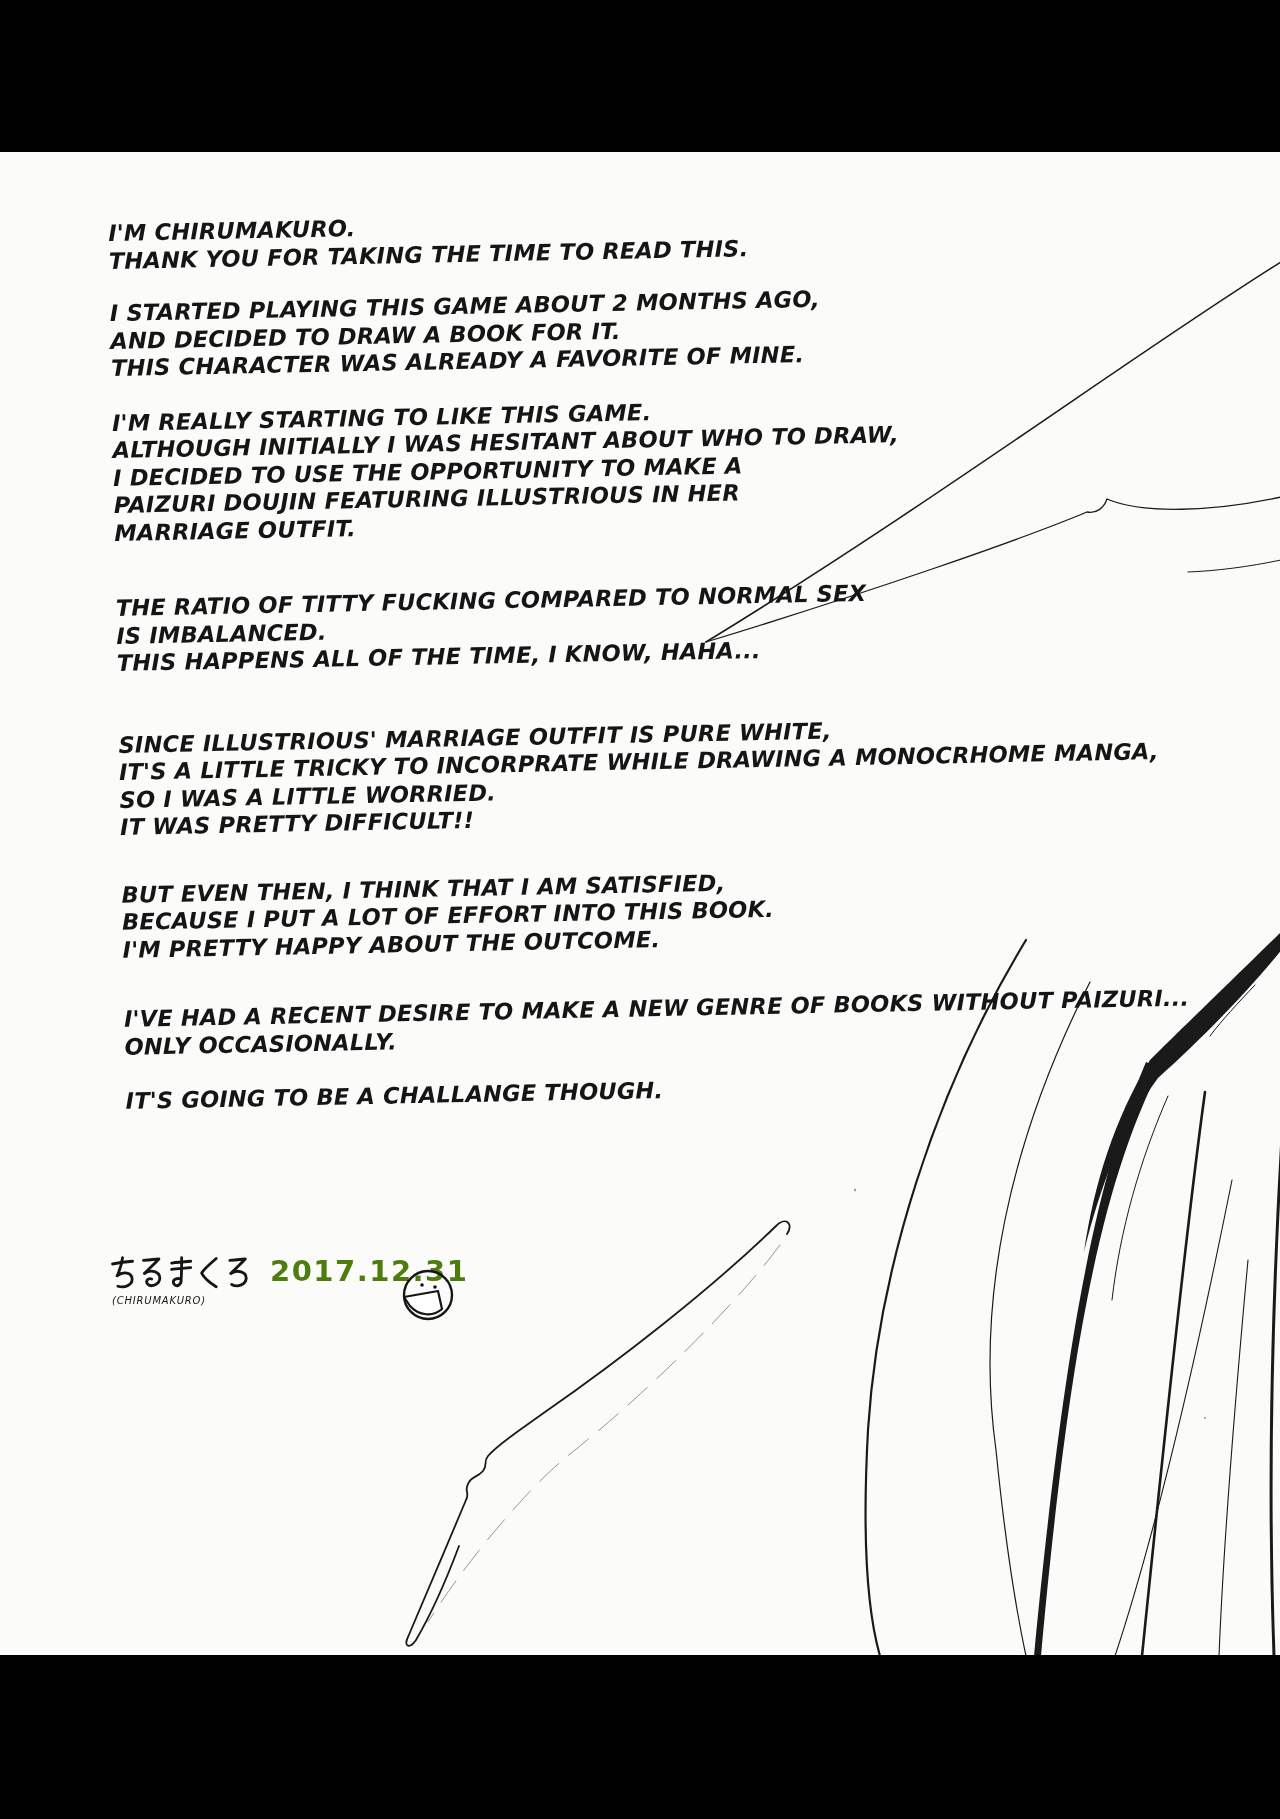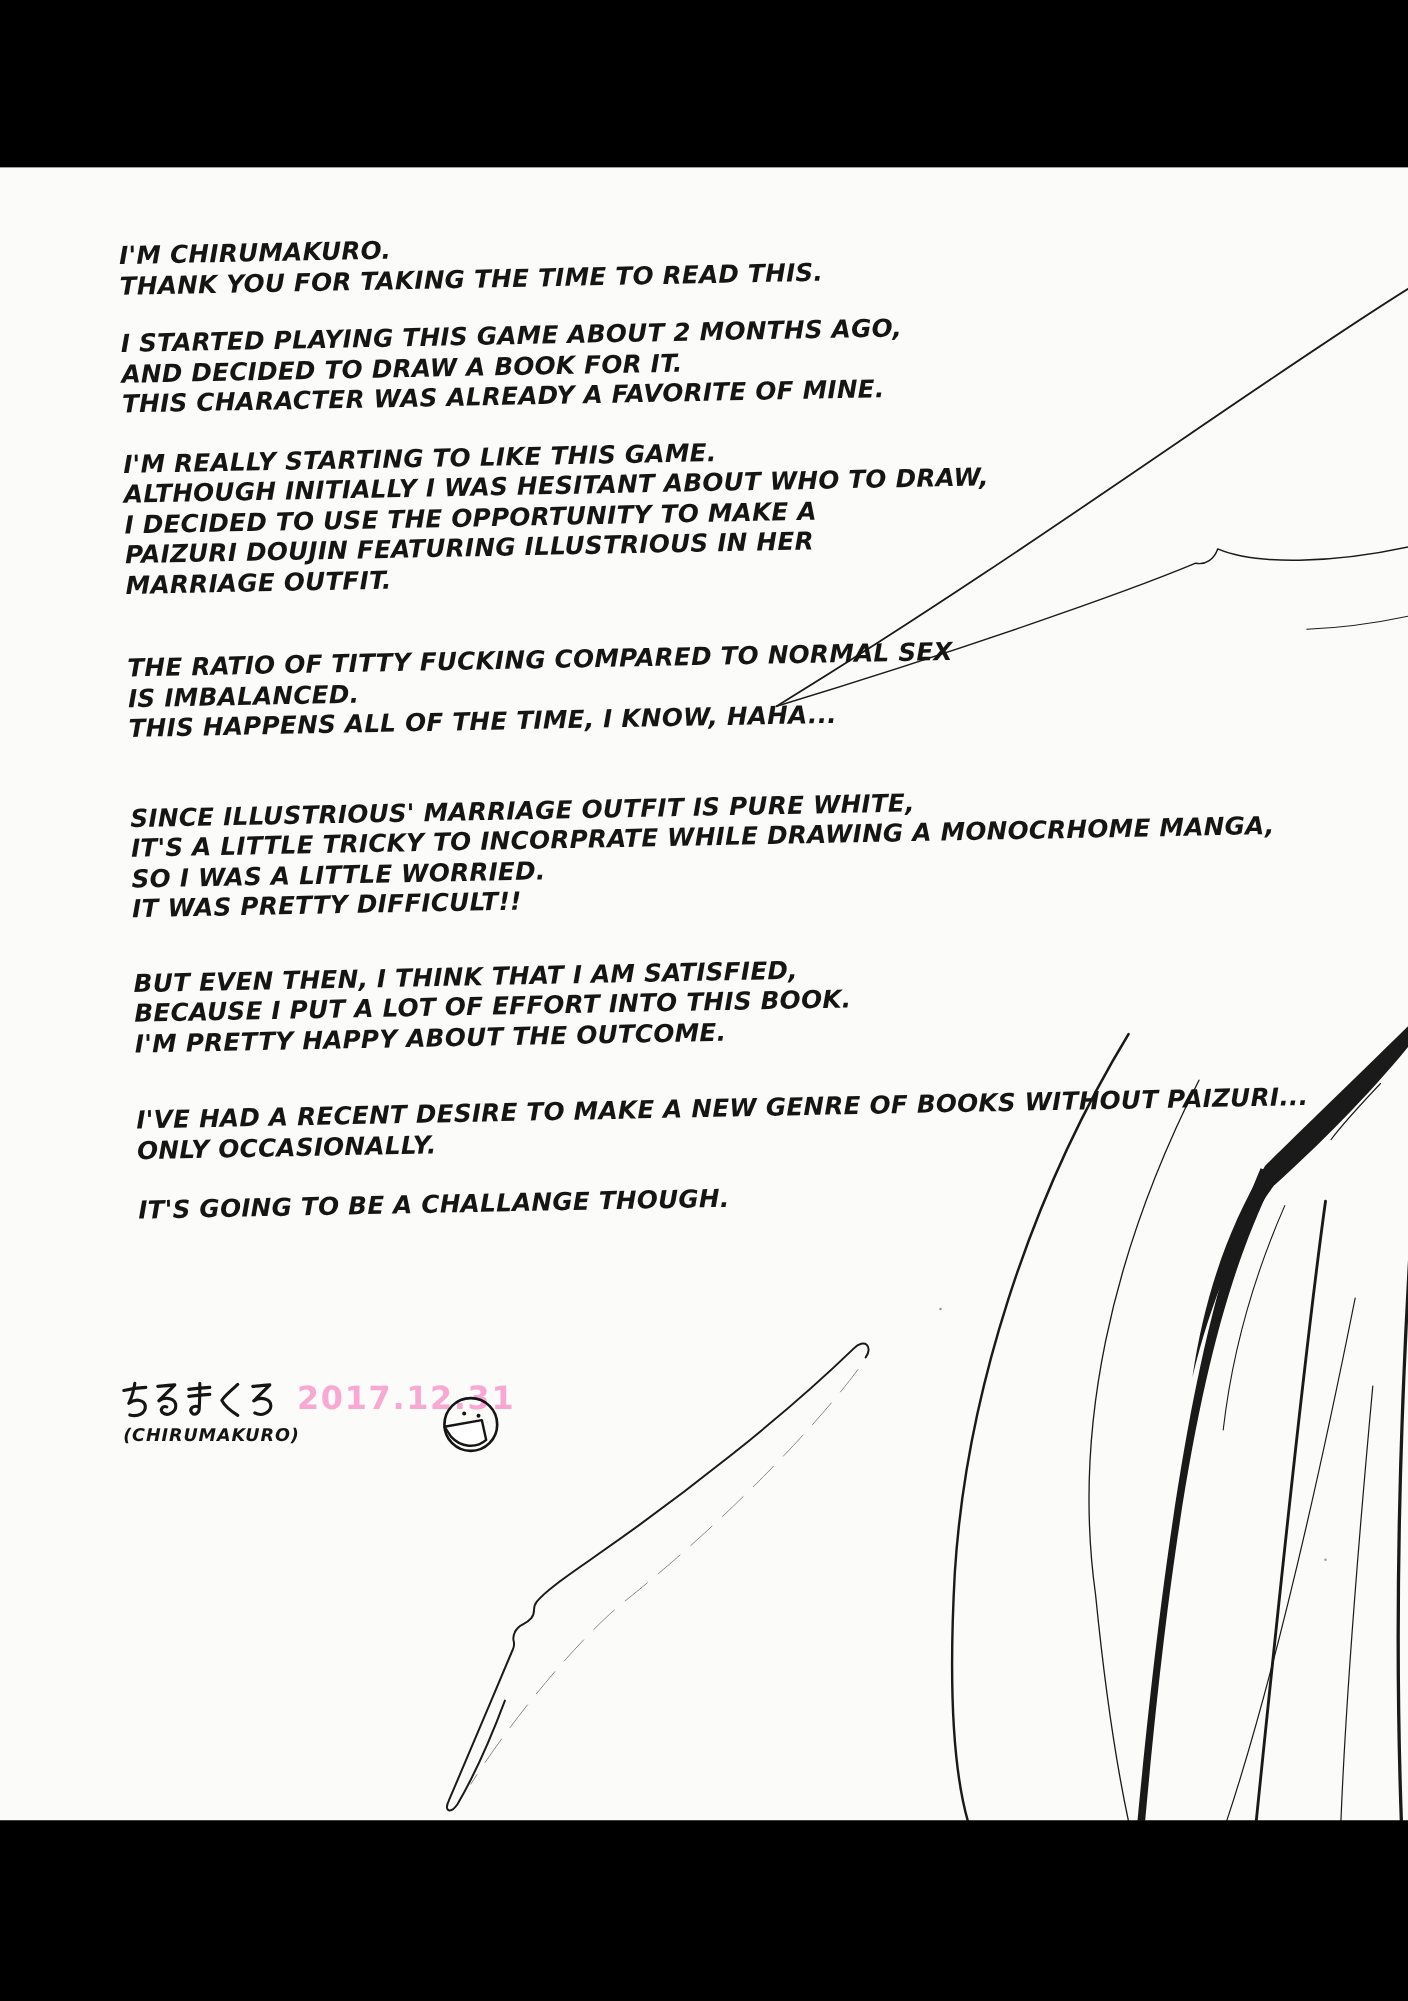--- a/index.html
+++ b/index.html
@@ -55,26 +55,26 @@
 
   .signature{
     position:absolute;left:108px;top:1252px;width:480px;height:80px;
     color:var(--ink);
   }
   .kana{position:absolute;left:0;top:2px;}
   .kana svg path{stroke:var(--ink);stroke-width:3.1;fill:none;stroke-linecap:round;stroke-linejoin:round;}
   .sig-date{
     position:absolute;left:162px;top:2px;
     font-weight:bold;font-size:29px;letter-spacing:1.5px;
-    color:#f9a8d4;
+    color:#4d7c0f;
   }
   .sig-romaji{
     position:absolute;left:4px;top:43px;
-    font-weight:bold;font-style:italic;
-    font-size:16px;letter-spacing:0.8px;
+    font-weight:normal;font-style:italic;
+    font-size:10px;letter-spacing:0.8px;
   }
   .smiley{position:absolute;left:292px;top:14px;}
   .smiley circle.head{fill:none;stroke:var(--ink);stroke-width:2.4;}
   .smiley circle.eye{fill:var(--ink);stroke:none;}
   .smiley path.mouth{fill:#ffffff;stroke:var(--ink);stroke-width:2.2;stroke-linejoin:round;}
 </style>
 </head>
 <body>
 
 <div class="page">

